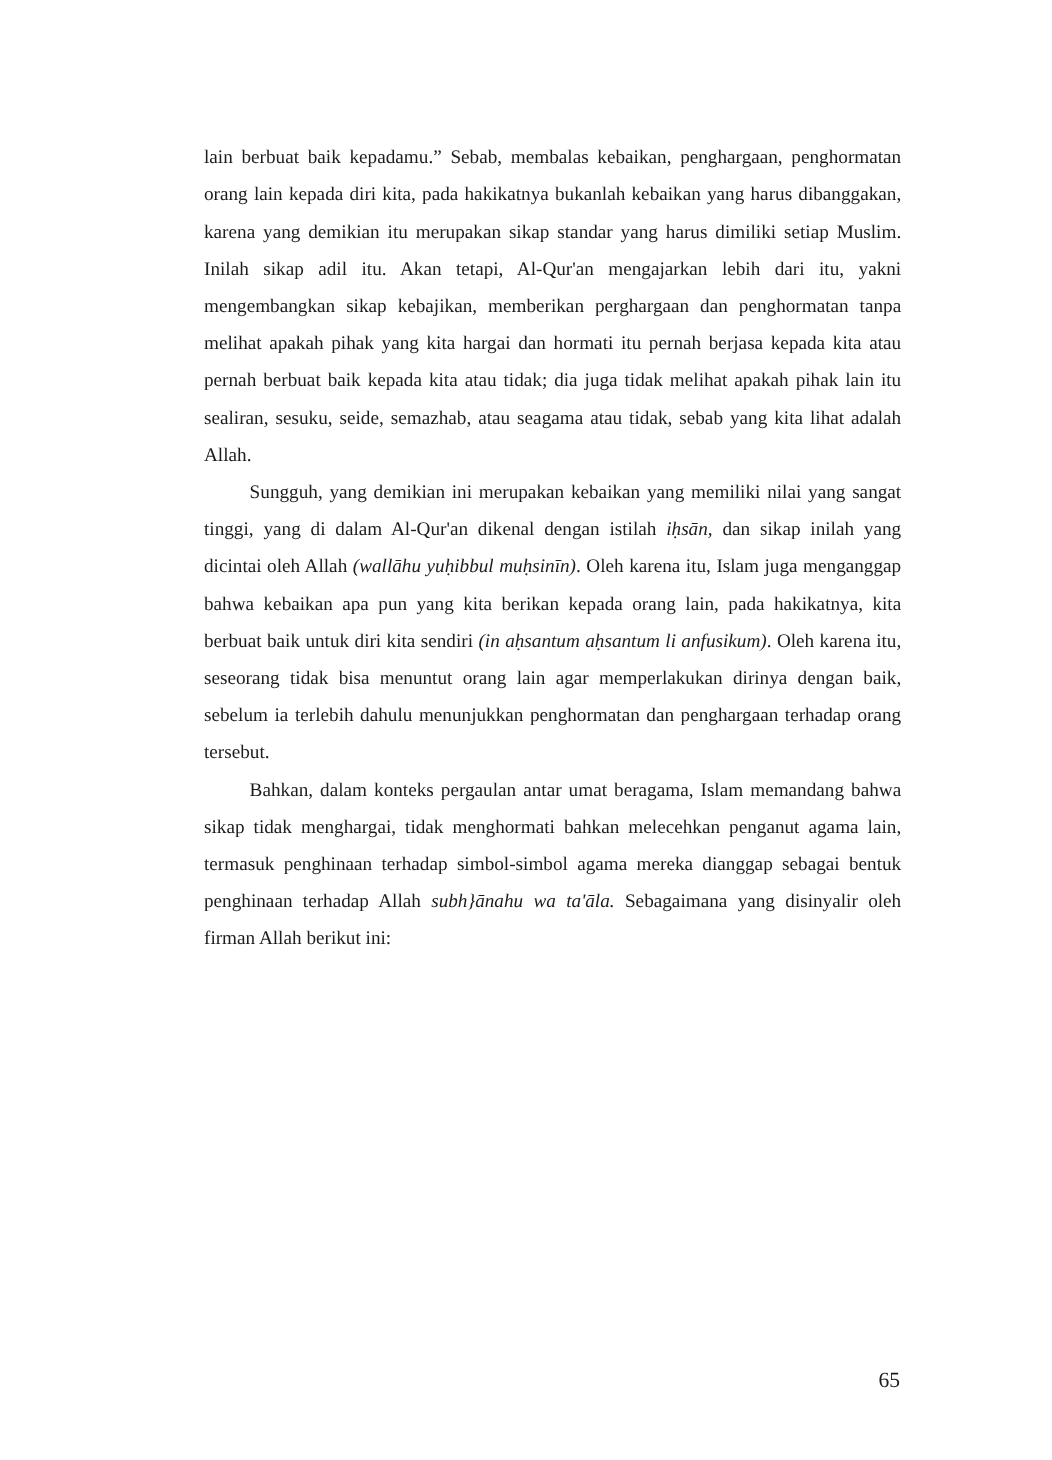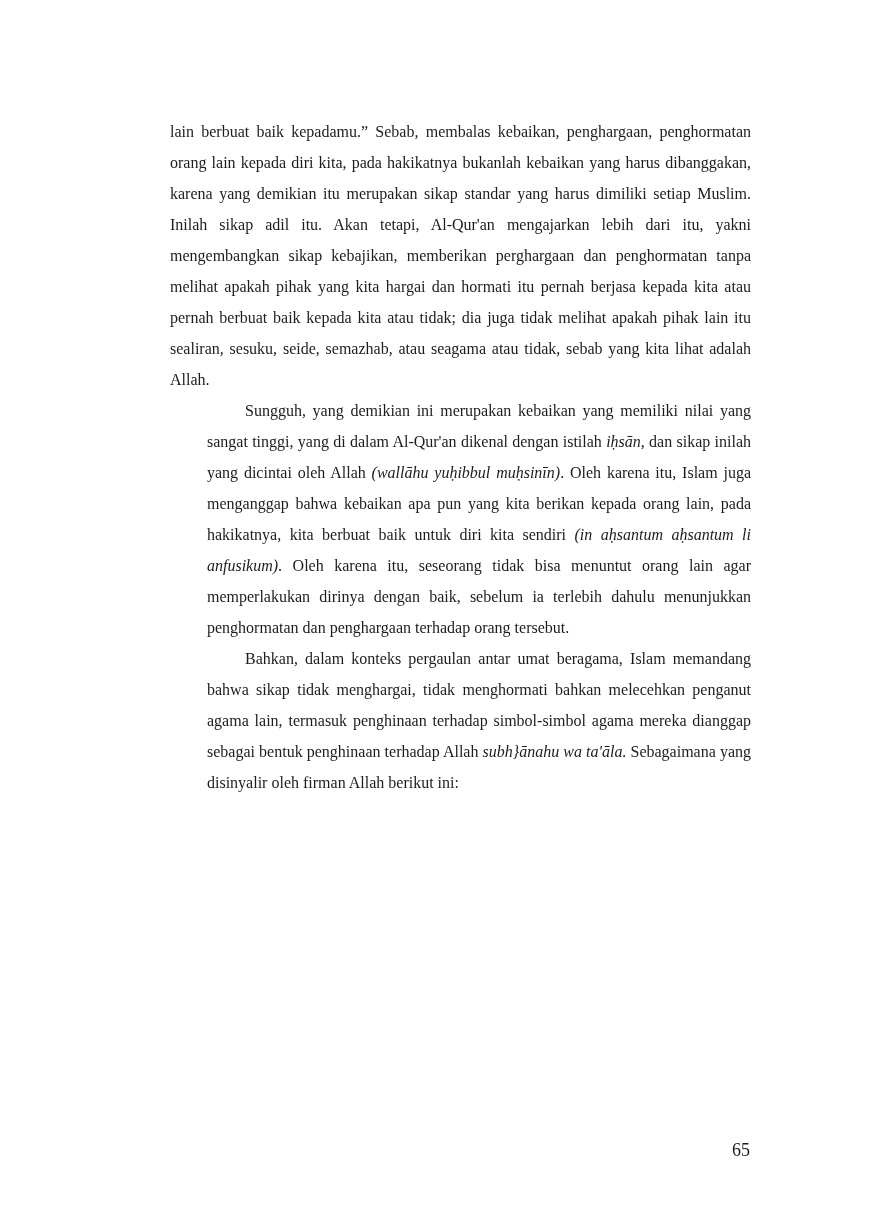--- a/index.html
+++ b/index.html
@@ -24,21 +24,20 @@
     font-size: 16px;
     line-height: 31px;
     text-align: justify;
   }
   .text-block p {
     margin: 0;
     padding: 0;
   }
   .text-block p.indented {
     text-indent: 38px;
-    margin-left: 37px;
   }
   .italic {
     font-style: italic;
   }
   .page-number {
     position: absolute;
     right: 127px;
     bottom: 58px;
     font-size: 18px;
     line-height: 1;

